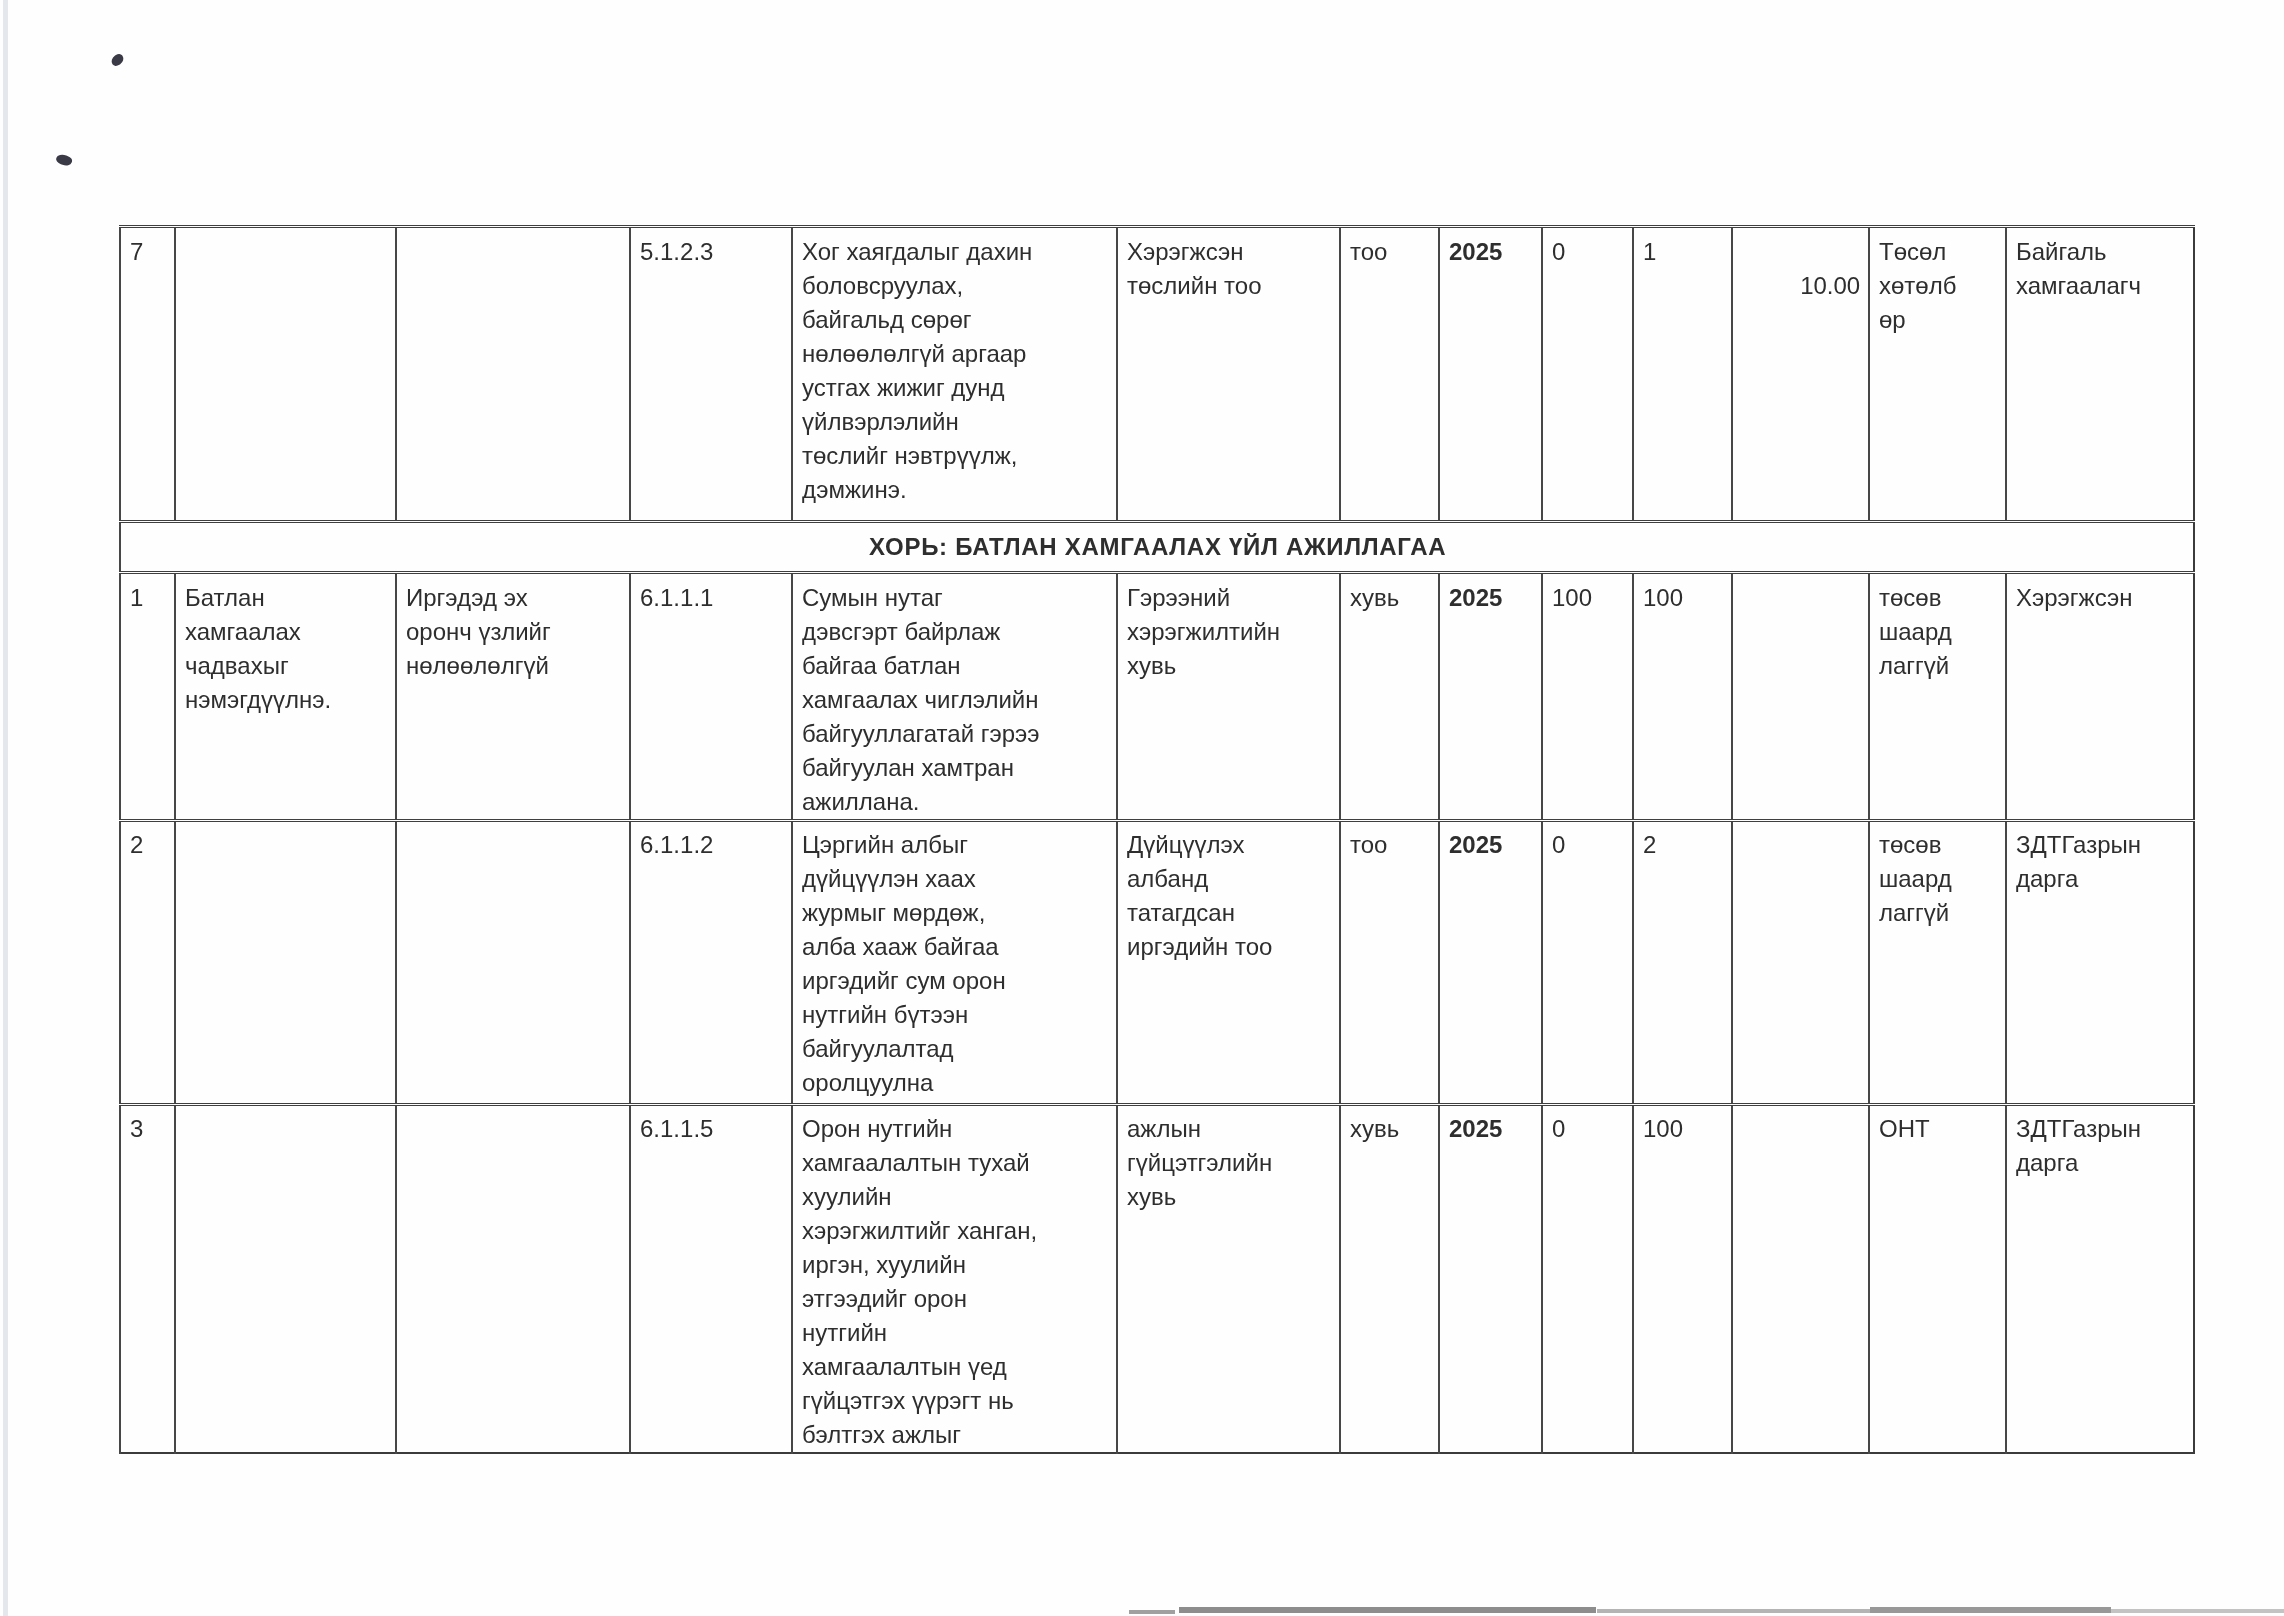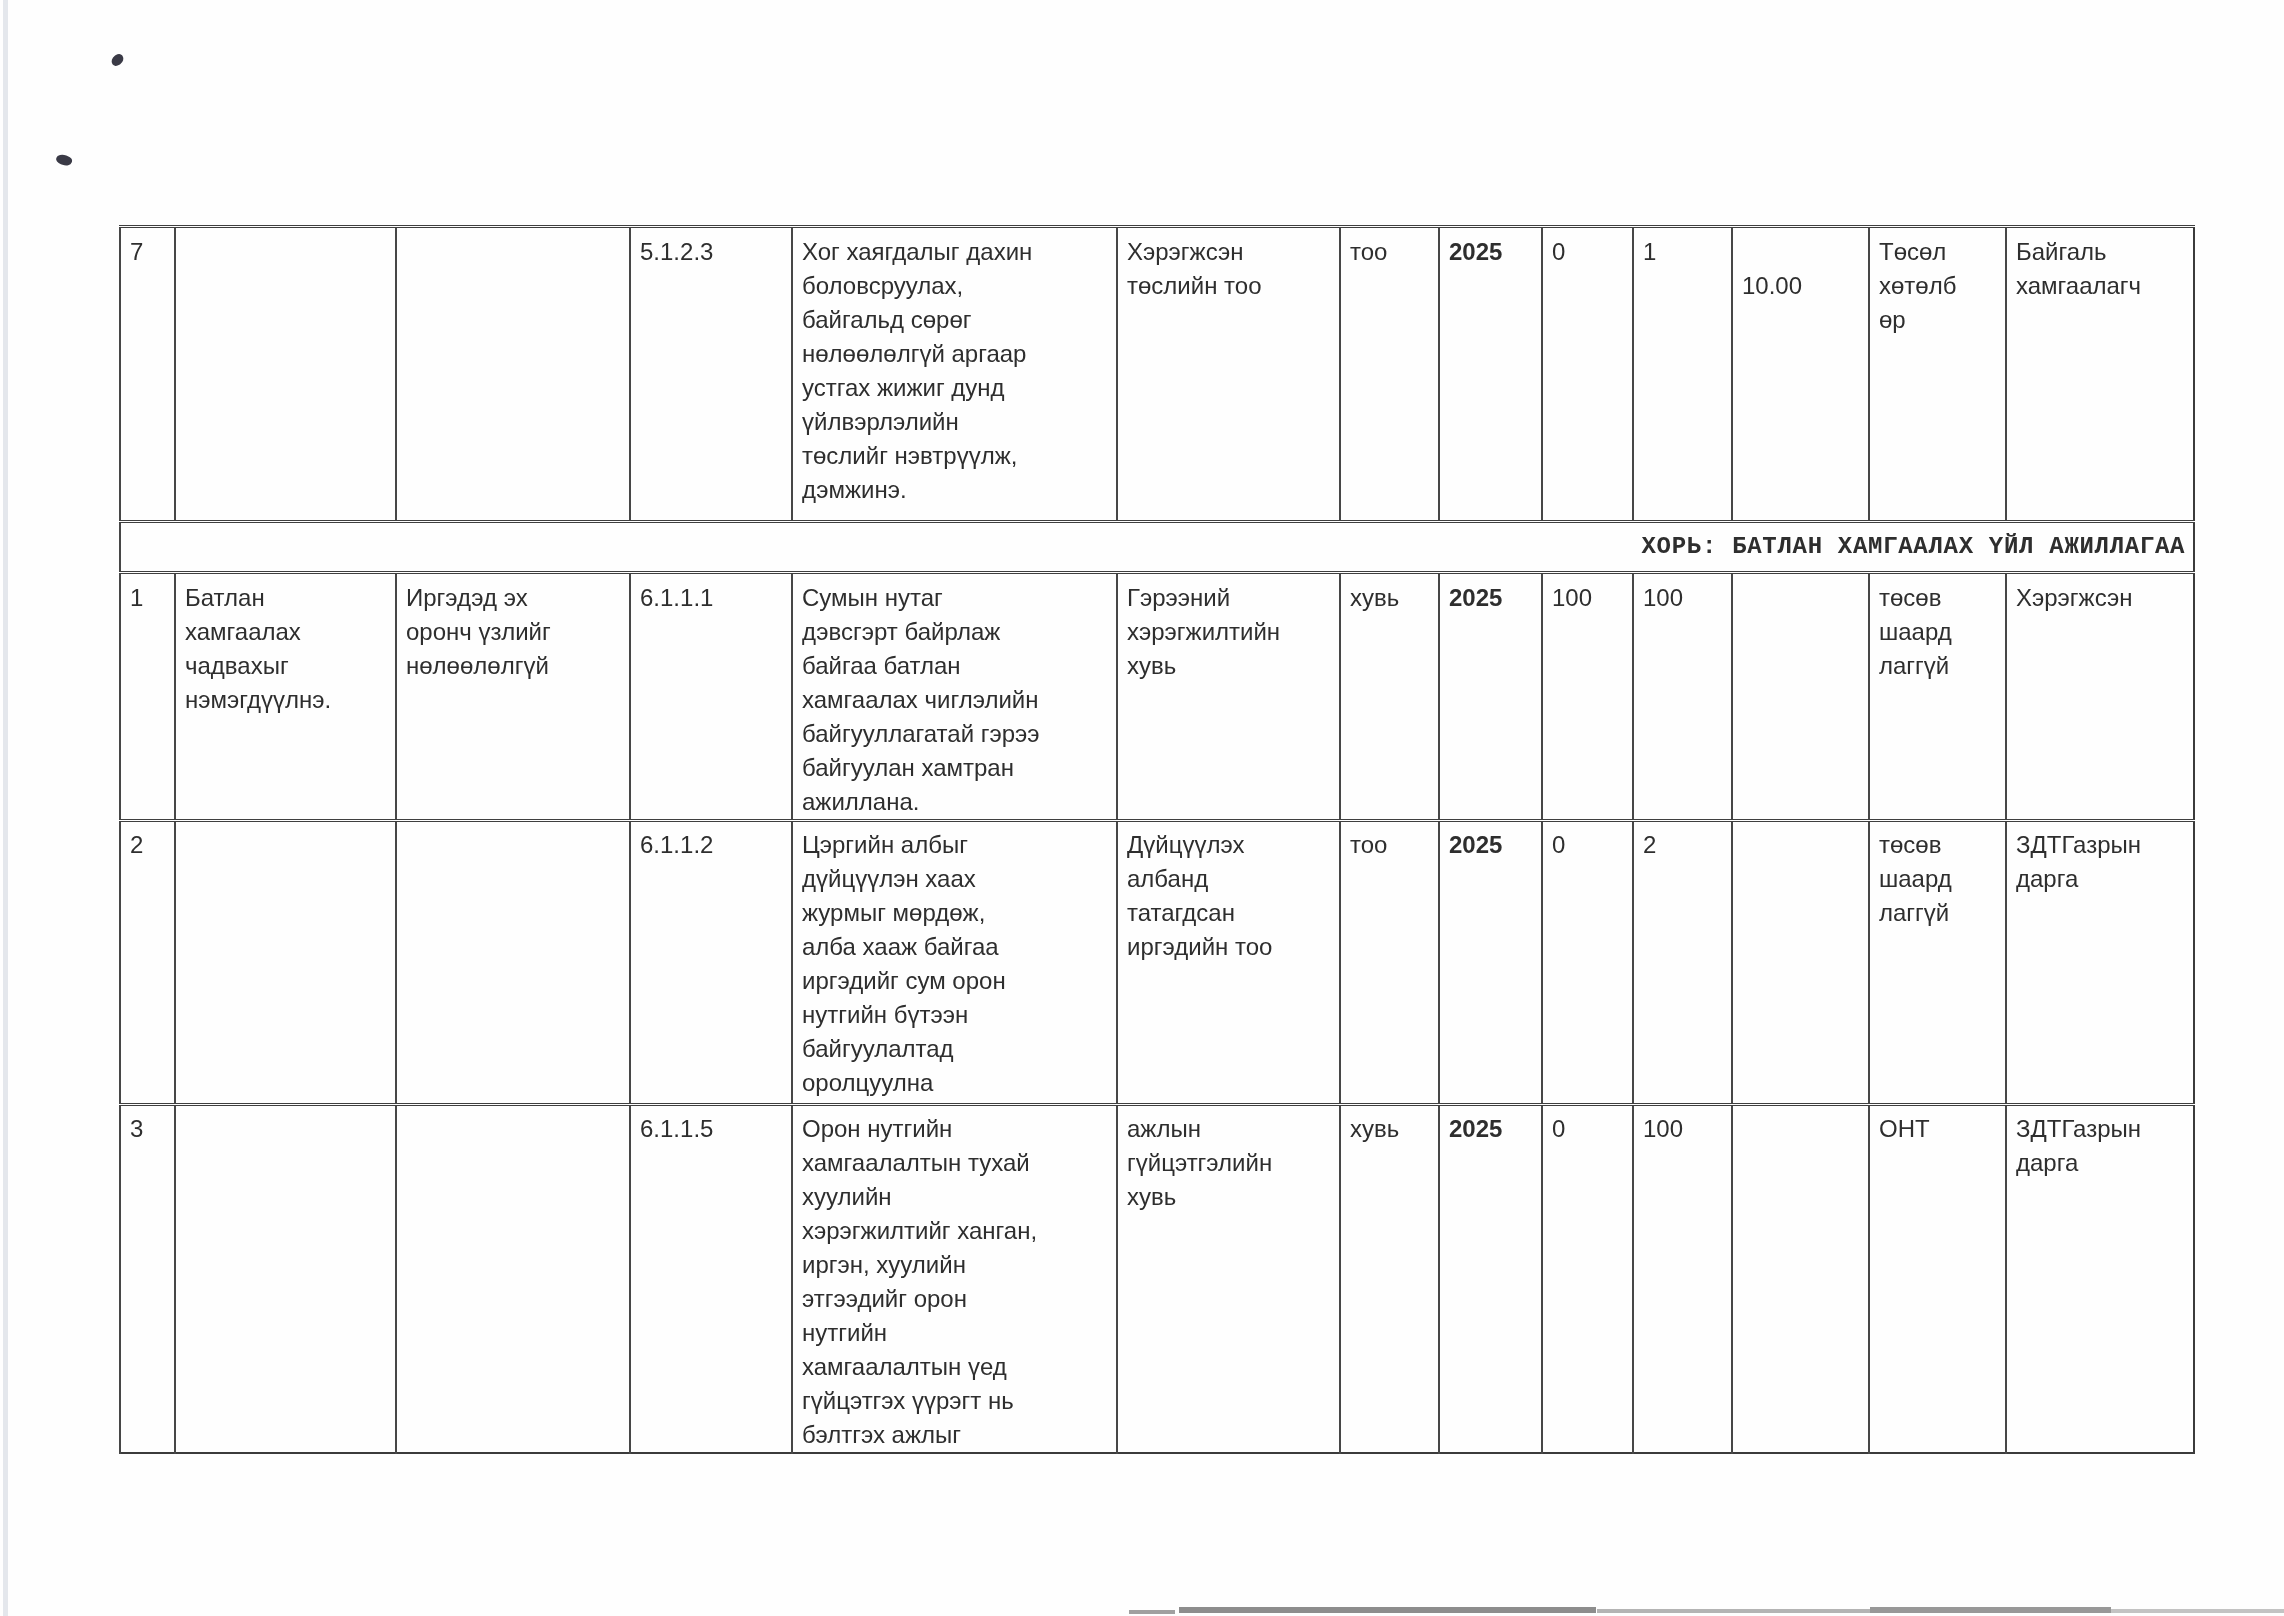--- a/index.html
+++ b/index.html
@@ -58,34 +58,33 @@
     word-wrap: break-word;
   }
   tr.rh-0 { height: 295px; }
   tr.rh-1 { height: 51px;  }
   tr.rh-2 { height: 239px; }
   tr.rh-3 { height: 284px; }
   tr.rh-4 { height: 349px; }
   td.section-cell {
     font-weight: bold;
     font-size: 29px;
-    text-align: right;
+    text-align: center;
     vertical-align: middle;
     padding: 0;
     line-height: 46px;
     white-space: normal;
     letter-spacing: 0.7px;
-    font-family: Liberation Mono, monospace;
   }
   td.col-row_no   { padding-left: 13px; }
   td.col-code     { padding-left: 13px; }
   td.col-year     { padding-left: 10.4px; font-weight: bold; }
   td.col-baseline { padding-left: 11.7px; }
   td.col-target   { padding-left: 11.7px; }
-  td.col-budget   { padding-left: 18px; }
+  td.col-budget   { padding-left: 18px; text-align: right; }
 </style>
 </head>
 <body>
 
 <div class="page">
 
   <span class="ink-mark m1"></span>
   <span class="ink-mark m2"></span>
   <span class="edge-strip"></span>
 

